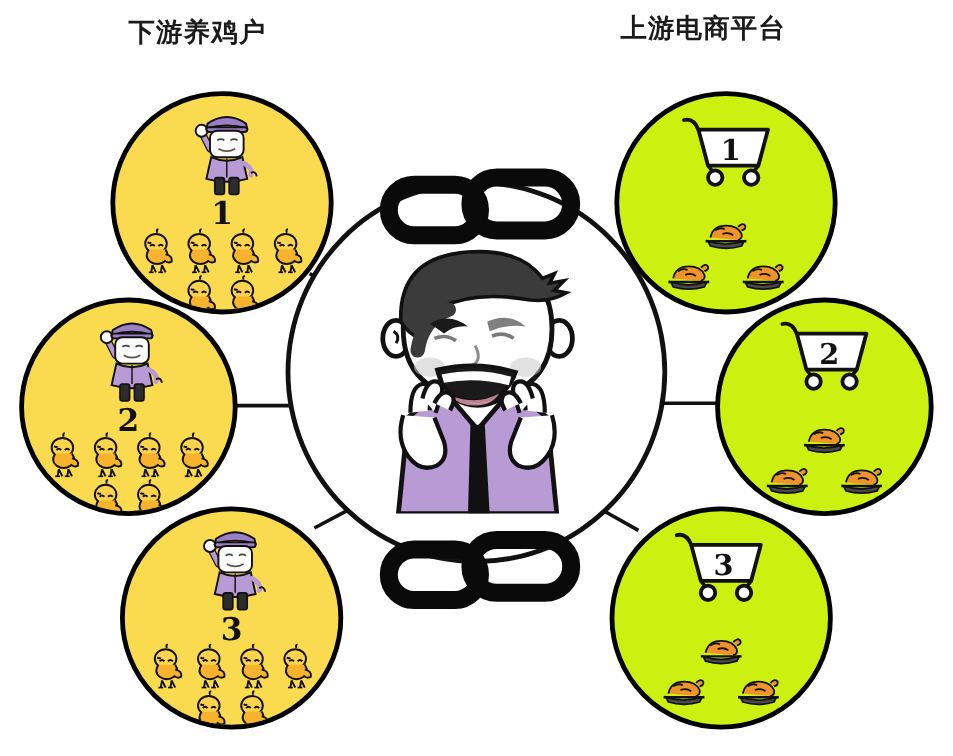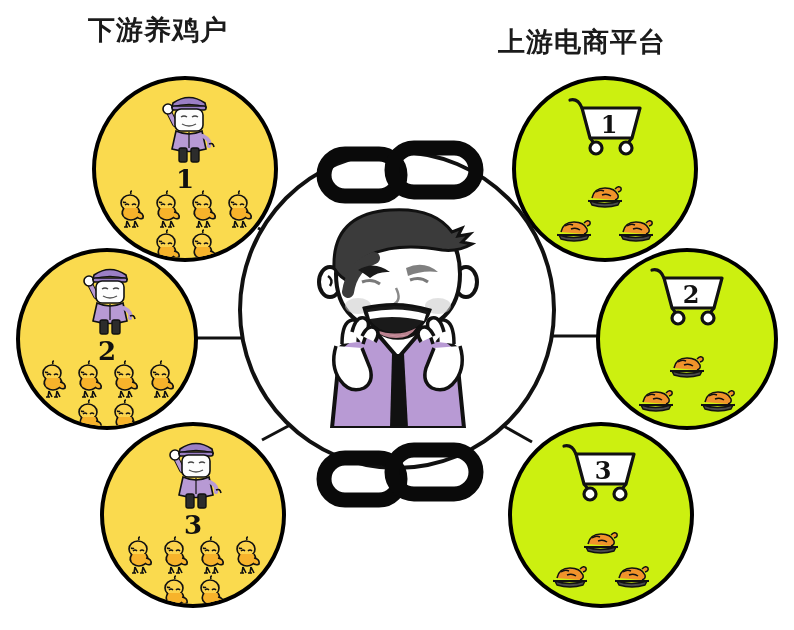--- a/index.html
+++ b/index.html
@@ -9,29 +9,30 @@
     background:#ffffff;
     font-family:"Liberation Sans","DejaVu Sans",sans-serif;
     overflow:hidden;
     position:relative;
   }
   #stage{position:absolute;left:0;top:0;width:794px;height:630px;}
 
   
   .heading{
     position:absolute;
-    font-size:27px;
+    font-size:22px;
     font-weight:bold;
     color:#1b1b1b;
     letter-spacing:1px;
     white-space:nowrap;
     font-family:Liberation Mono, monospace;
+    margin-left:19px;
   }
   #heading-left{left:88px;top:12px;}
-  #heading-right{left:498px;top:24px;}
+  #heading-right{left:498px;top:9px;}
 
   
   #connectors{position:absolute;left:0;top:0;width:794px;height:630px;}
 
   
   .node{
     position:absolute;
     border-radius:50%;
     border:4px solid #000;
     box-sizing:border-box;

